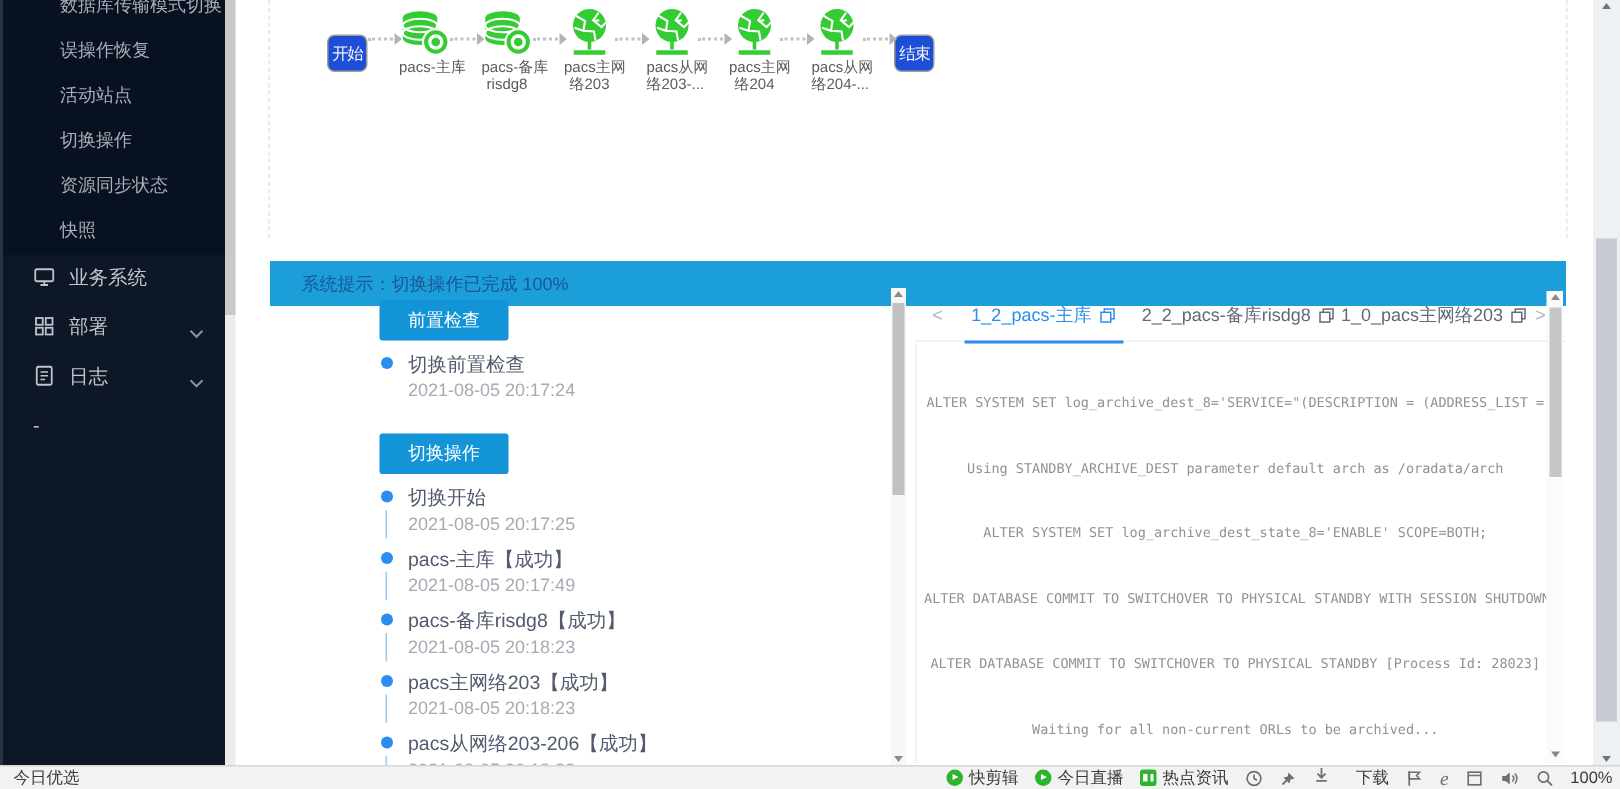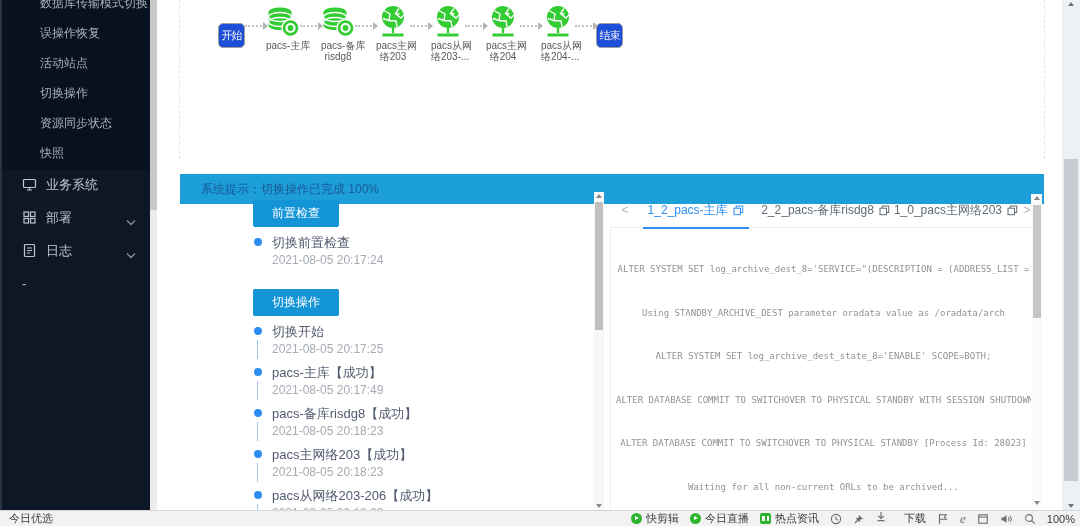--- a/index.html
+++ b/index.html
@@ -332,21 +332,21 @@
                   <rect x="1" y="3.2" width="6.5" height="6.5" fill="#fff" stroke="currentColor" stroke-width="1"></rect>
                 </svg>
             </span>
           </span>
         </div>
       </div>
       <span class="tab-arrow">&gt;</span>
     </div>
     <div class="log-box">
       <div class="log-line">ALTER SYSTEM SET log_archive_dest_8='SERVICE="(DESCRIPTION = (ADDRESS_LIST =</div>
-      <div class="log-line">Using STANDBY_ARCHIVE_DEST parameter oradata value as /oradata/arch</div>
+      <div class="log-line">Using STANDBY_ARCHIVE_DEST parameter default arch as /oradata/arch</div>
       <div class="log-line">ALTER SYSTEM SET log_archive_dest_state_8='ENABLE' SCOPE=BOTH;</div>
       <div class="log-line">ALTER DATABASE COMMIT TO SWITCHOVER TO PHYSICAL STANDBY WITH SESSION SHUTDOWN</div>
       <div class="log-line">ALTER DATABASE COMMIT TO SWITCHOVER TO PHYSICAL STANDBY [Process Id: 28023]</div>
       <div class="log-line">Waiting for all non-current ORLs to be archived...</div>
       
       
       
       
       
       

